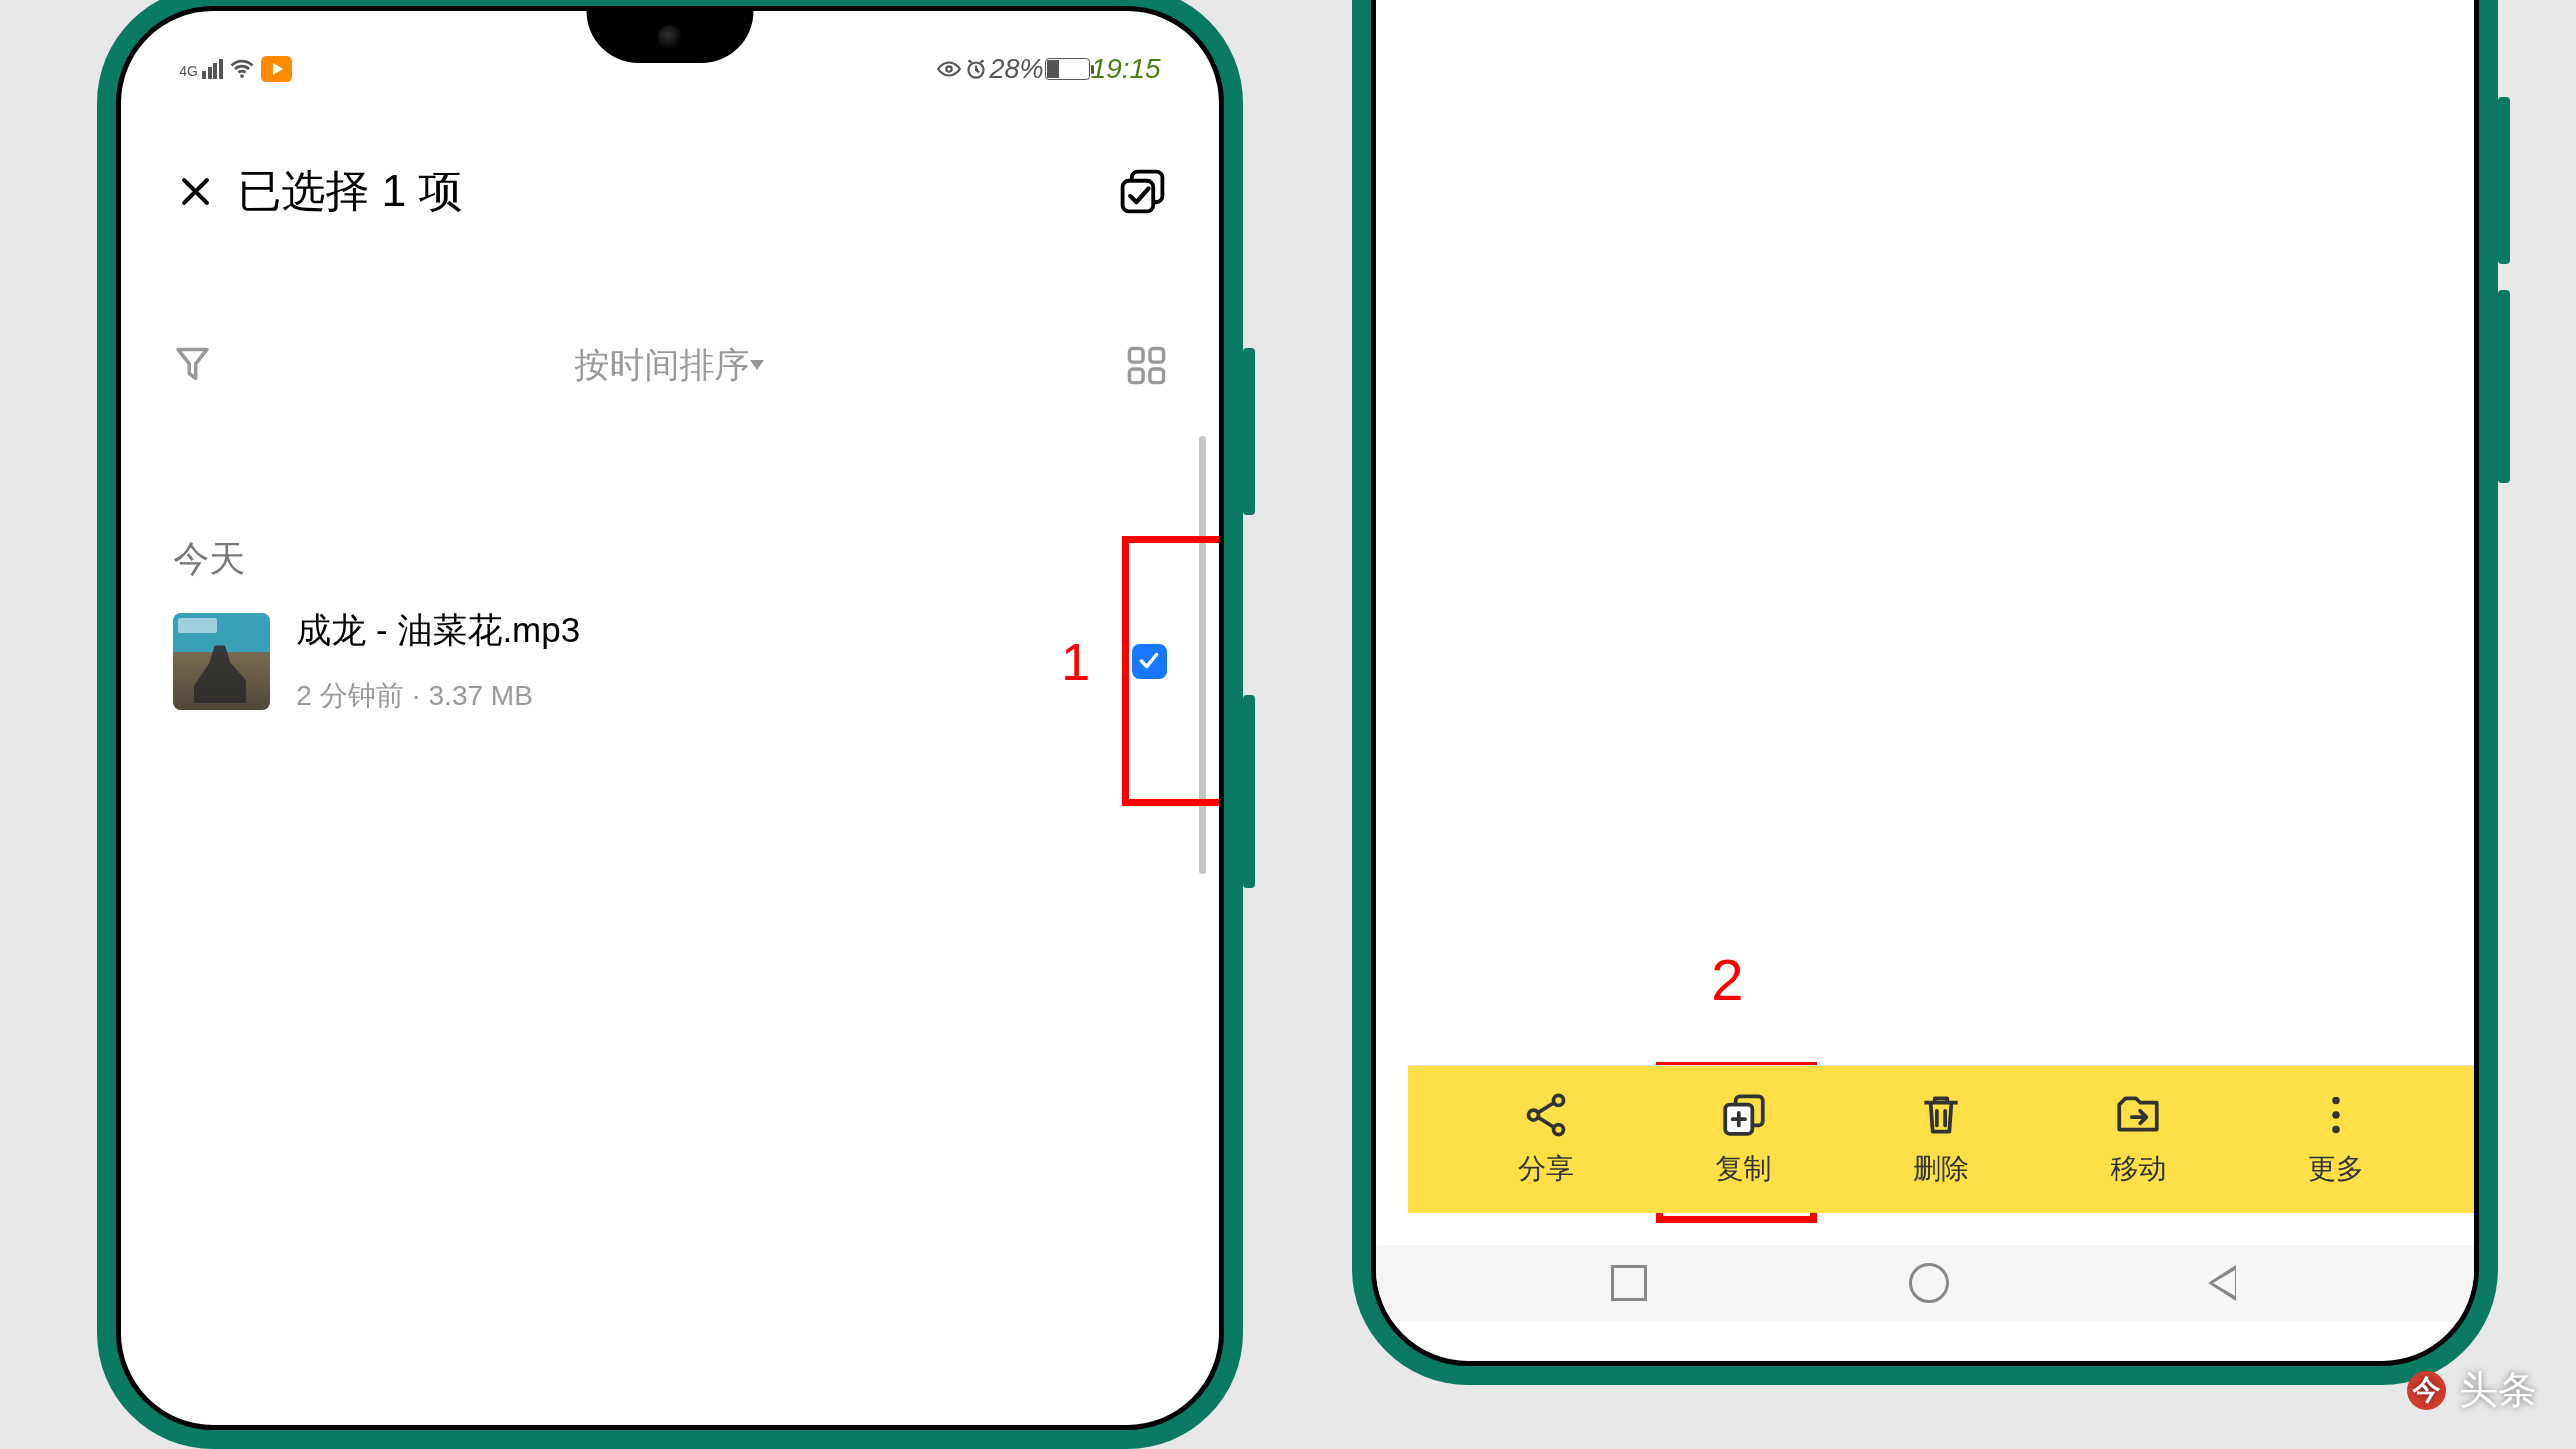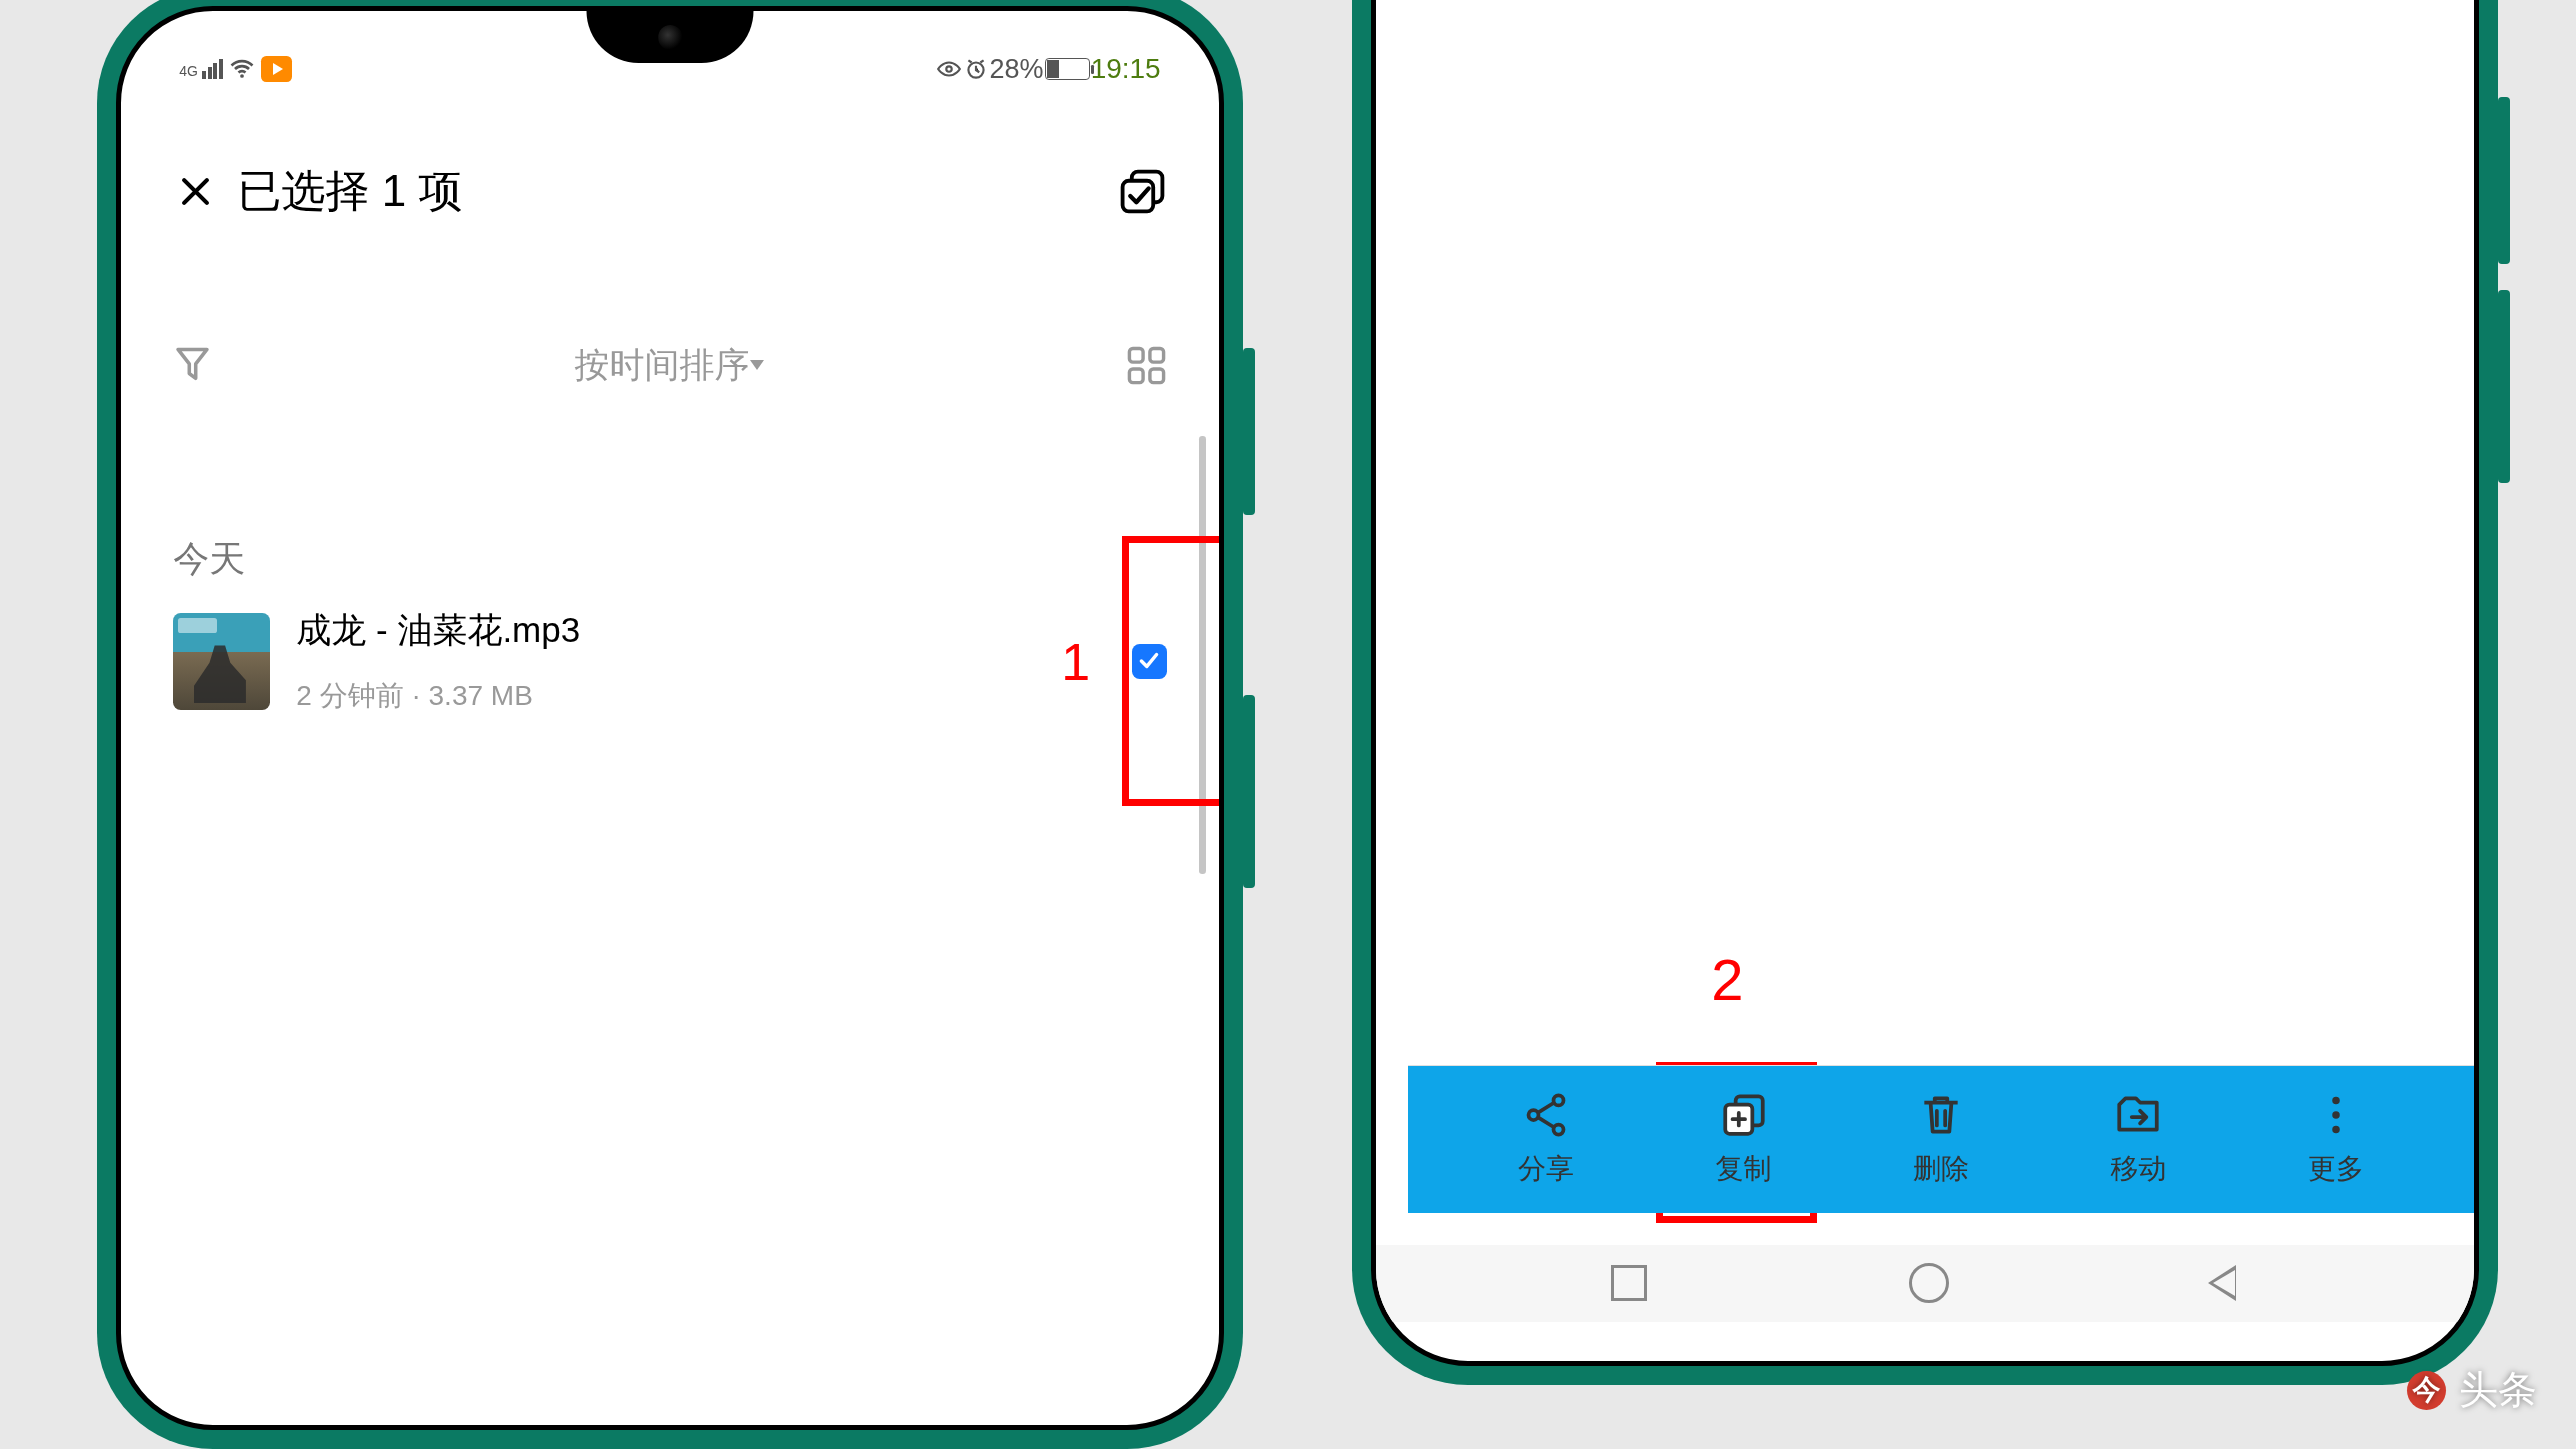--- a/index.html
+++ b/index.html
@@ -56,21 +56,21 @@
   
   .statusbar {
     position:absolute; top:19.3px; left:0; right:0;
     height:77px;
     display:flex; justify-content:space-between; align-items:center;
     padding: 0 58px;
     color:#555;
     font-size:27px;
   }
   .sb-left { display:flex; align-items:center; gap:5px;}
-  .sb-right { display:flex; align-items:center; gap:1px;}
+  .sb-right { display:flex; align-items:center; gap:1px;font-style:italic;}
   .sb-4g { font-size:15.5px; display:flex; align-items:flex-end; gap:1.3px;}
   .sig-bars { display:flex; align-items:flex-end; gap:1.9px;}
   .sig-bars span { width:3.9px; background:#555; }
   .sig-bars span:nth-child(1){height:7.7px;}
   .sig-bars span:nth-child(2){height:11.6px;}
   .sig-bars span:nth-child(3){height:15.5px;}
   .sig-bars span:nth-child(4){height:19.3px;}
   .wifi { width:28px; height:28px; }
   .play-badge {
     width:31px; height:26px; background:#ff8a00;
@@ -195,21 +195,21 @@
     position: relative;
     overflow: hidden;
   }
   .p2-side-r1 { right:-11.6px; top:902px; width:11.6px; height:167px; }
   .p2-side-r2 { right:-11.6px; top:1095px; width:11.6px; height:193px; }
 
   
   .actionbar {
     position:absolute; left:0; right:0; bottom:148px;
     height:148px;
-    background:#0ea5e9;
+    background:#fde047;
     border-top:0.6px solid #e0e0e0;
     display:flex; align-items:center; justify-content:space-around;
     padding:0 39px;
     margin-left:32px;
   }
   .action-item {
     display:flex; flex-direction:column; align-items:center; gap:10.3px;
     cursor:pointer; color:#333;
   }
   .action-item svg { width:50px; height:50px; }

